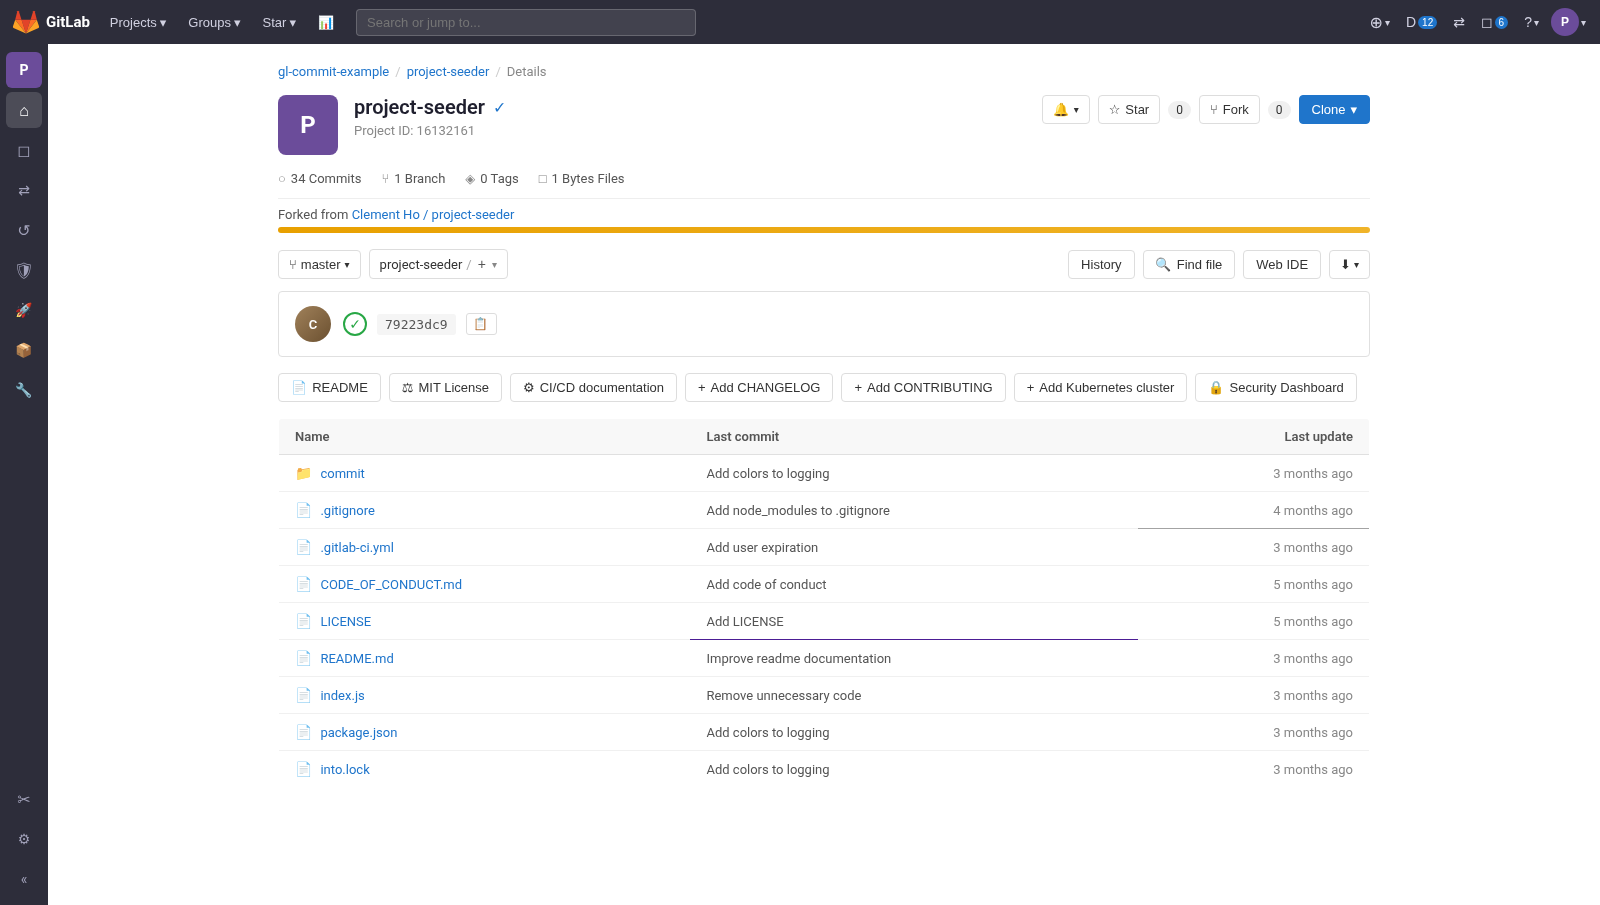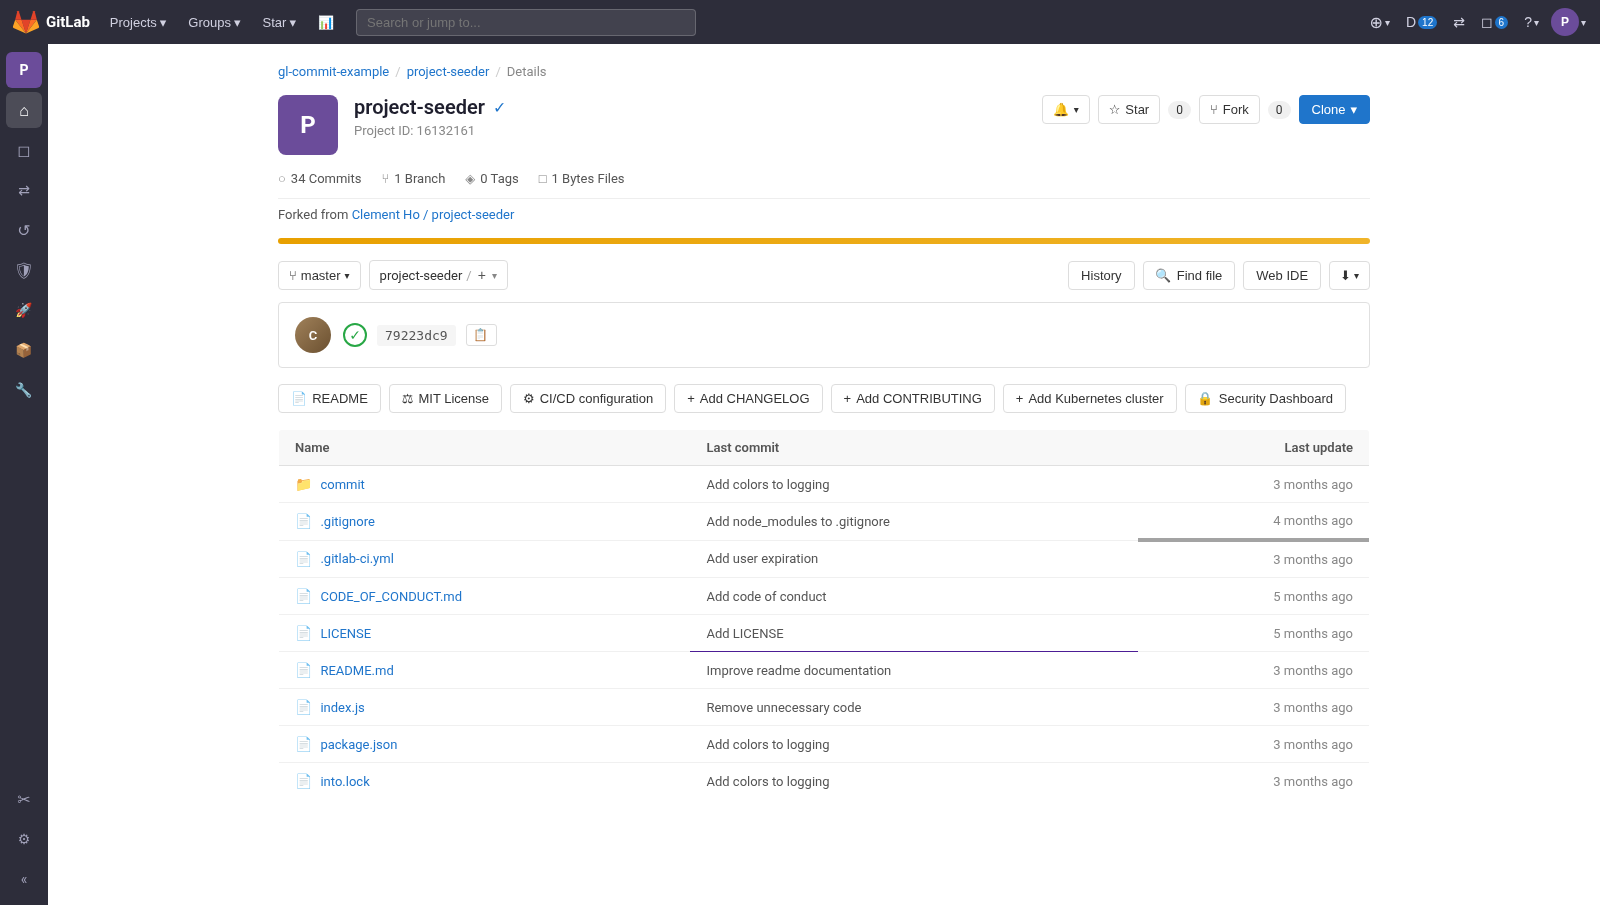--- a/index.html
+++ b/index.html
@@ -127,21 +127,21 @@
         <div style="display:flex;align-items:center;gap:5px;cursor:pointer;">
           <span style="color:#888;">◈</span>
           <span>0 Tags</span>
         </div>
         <div style="display:flex;align-items:center;gap:5px;">
           <span style="color:#888;">□</span>
           <span>1 Bytes Files</span>
         </div>
       </div>
 
-      <div style="font-size:13px;color:#555;margin-bottom:16px;">
+      <div style="font-size:13px;color:#555;margin-bottom:5px;">
         <span>Forked from</span> <a href="#" style="color:#1f75cb;text-decoration:none;">Clement Ho / project-seeder</a>
       </div>
 
       <div style="height:6px;background:linear-gradient(to right,#e8a000,#f0b429);border-radius:3px;margin-bottom:16px;"></div>
 
       <div style="display:flex;align-items:center;gap:8px;margin-bottom:12px;">
         <button style="display:flex;align-items:center;gap:4px;padding:6px 10px;border:1px solid #ddd;border-radius:4px;background:#fff;cursor:pointer;font-size:13px;color:#333;">
           <span>⑂</span>
           <span>master</span>
           <span style="font-size:10px;">▾</span>
@@ -180,21 +180,21 @@
         <button style="padding:6px 12px;border:1px solid #ddd;border-radius:4px;background:#fff;cursor:pointer;font-size:13px;color:#333;display:flex;align-items:center;gap:5px;">
           <span>📄</span>
           <span>README</span>
         </button>
         <button style="padding:6px 12px;border:1px solid #ddd;border-radius:4px;background:#fff;cursor:pointer;font-size:13px;color:#333;display:flex;align-items:center;gap:5px;">
           <span>⚖</span>
           <span>MIT License</span>
         </button>
         <button style="padding:6px 12px;border:1px solid #ddd;border-radius:4px;background:#fff;cursor:pointer;font-size:13px;color:#333;display:flex;align-items:center;gap:5px;">
           <span>⚙</span>
-          <span>CI/CD configuration</span>
+          <span>CI/CD documentation</span>
         </button>
         <button style="padding:6px 12px;border:1px solid #ddd;border-radius:4px;background:#fff;cursor:pointer;font-size:13px;color:#333;display:flex;align-items:center;gap:5px;">
           <span>+</span>
           <span>Add CHANGELOG</span>
         </button>
         <button style="padding:6px 12px;border:1px solid #ddd;border-radius:4px;background:#fff;cursor:pointer;font-size:13px;color:#333;display:flex;align-items:center;gap:5px;">
           <span>+</span>
           <span>Add CONTRIBUTING</span>
         </button>
         <button style="padding:6px 12px;border:1px solid #ddd;border-radius:4px;background:#fff;cursor:pointer;font-size:13px;color:#333;display:flex;align-items:center;gap:5px;">
@@ -233,21 +233,21 @@
             <tr style="">
     <td style="padding:10px 16px;border-bottom:1px solid #f0f0f0;font-size:13px;color:#333;">
       <span style="display:flex;align-items:center;gap:8px;cursor:pointer;color:#1f75cb;text-decoration:none;">
         <span style="color:#888;font-size:14px;">📄</span>
         <span>.gitignore</span>
       </span>
     </td>
     <td style="padding:10px 16px;border-bottom:1px solid #f0f0f0;font-size:13px;color:#555;">
       <span style="cursor:pointer;color:#555;">Add node_modules to .gitignore</span>
     </td>
-    <td style="padding:10px 16px;border-bottom:4px solid #a3a3a3;font-size:13px;color:#888;text-align:right;">
+    <td style="padding:10px 16px;border-bottom:1px solid #a3a3a3;font-size:13px;color:#888;text-align:right;">
       <span>4 months ago</span>
     </td>
   </tr>
             <tr style="">
     <td style="padding:10px 16px;border-bottom:1px solid #f0f0f0;font-size:13px;color:#333;">
       <span style="display:flex;align-items:center;gap:8px;cursor:pointer;color:#1f75cb;text-decoration:none;">
         <span style="color:#888;font-size:14px;">📄</span>
         <span>.gitlab-ci.yml</span>
       </span>
     </td>

